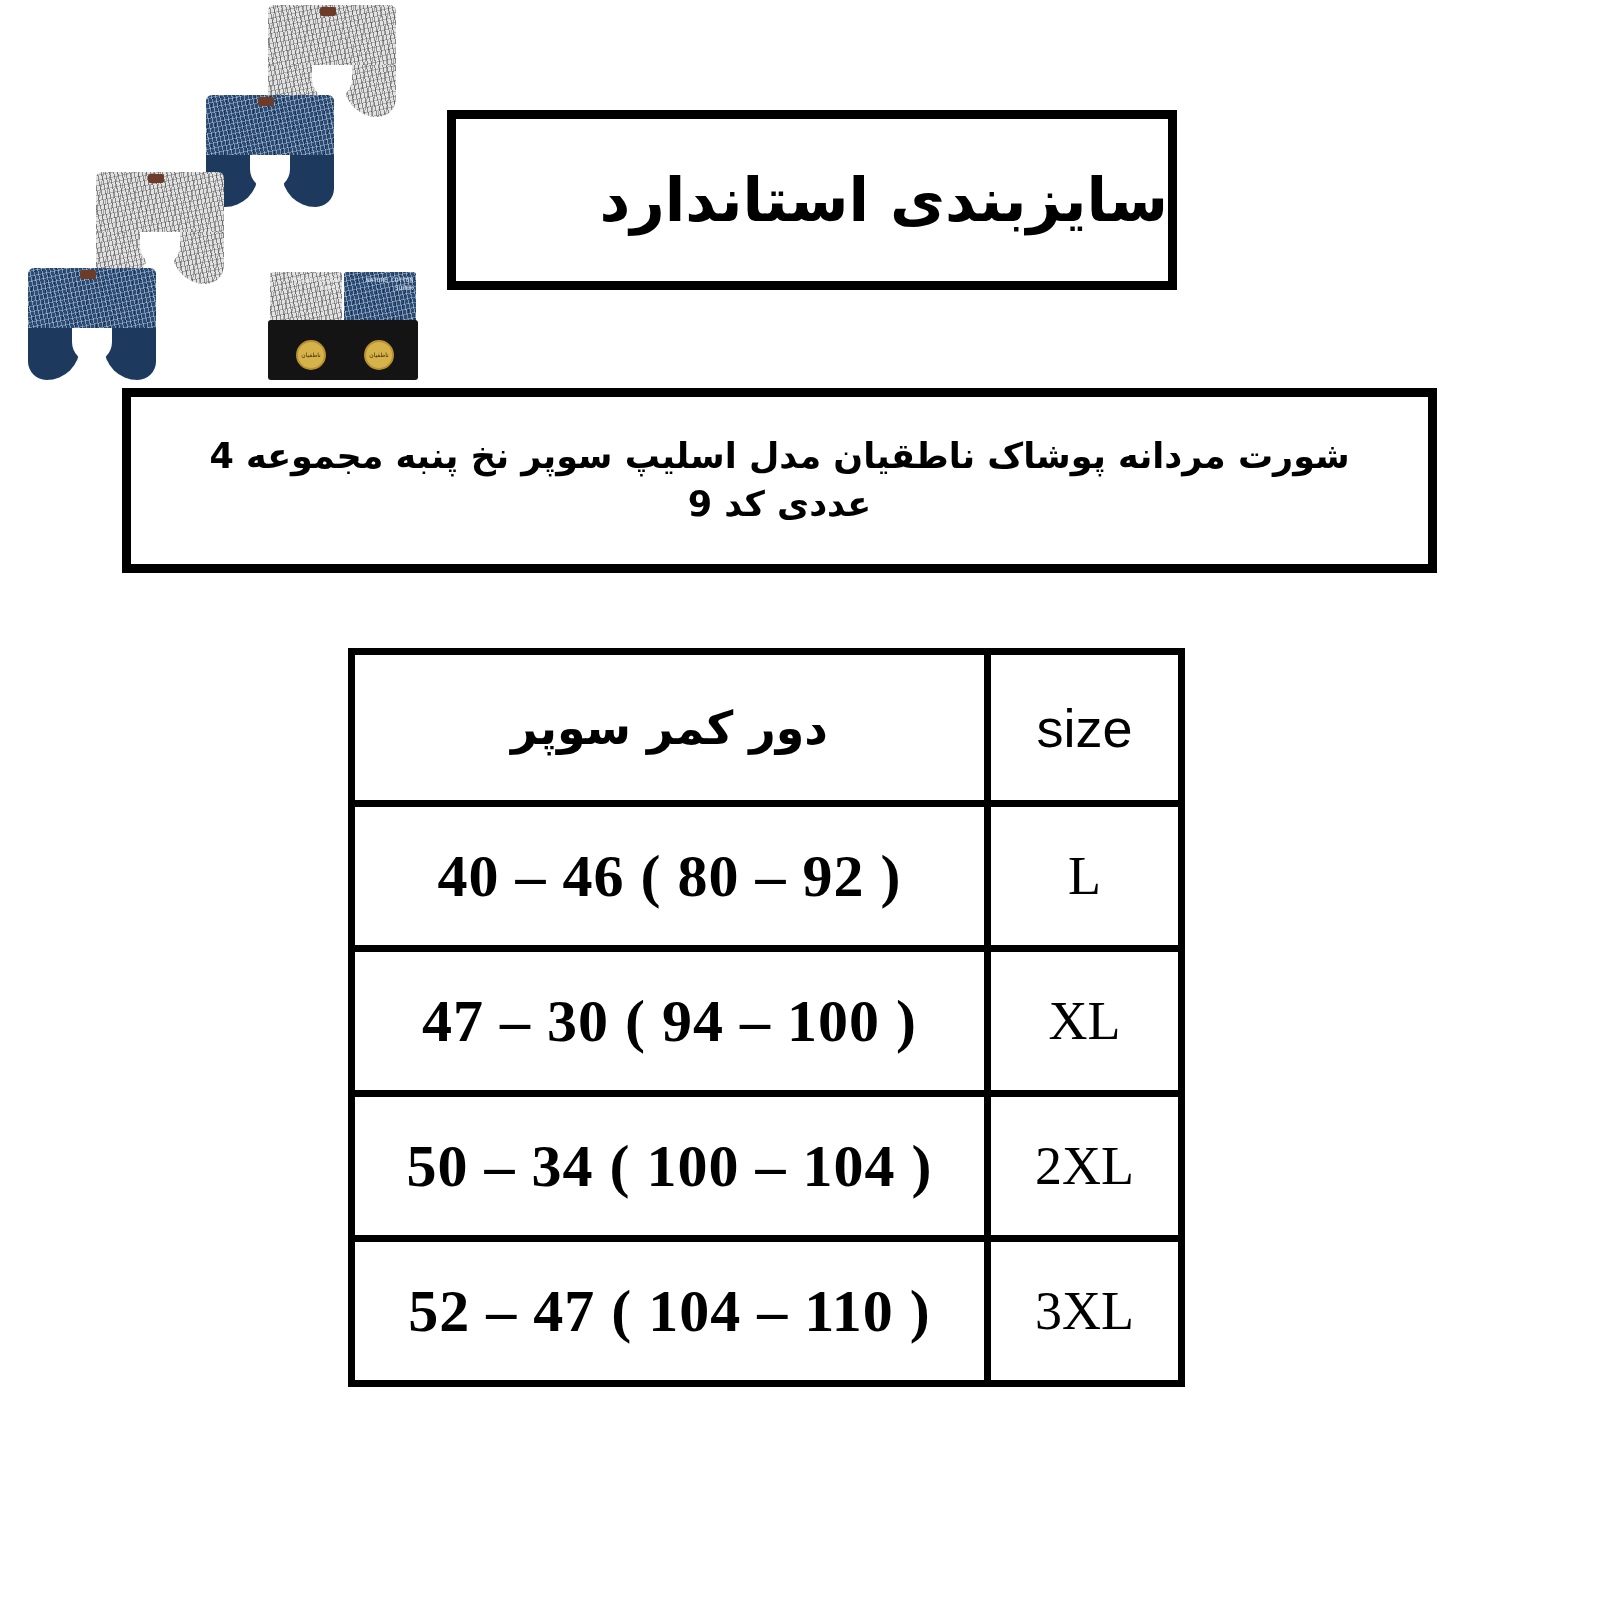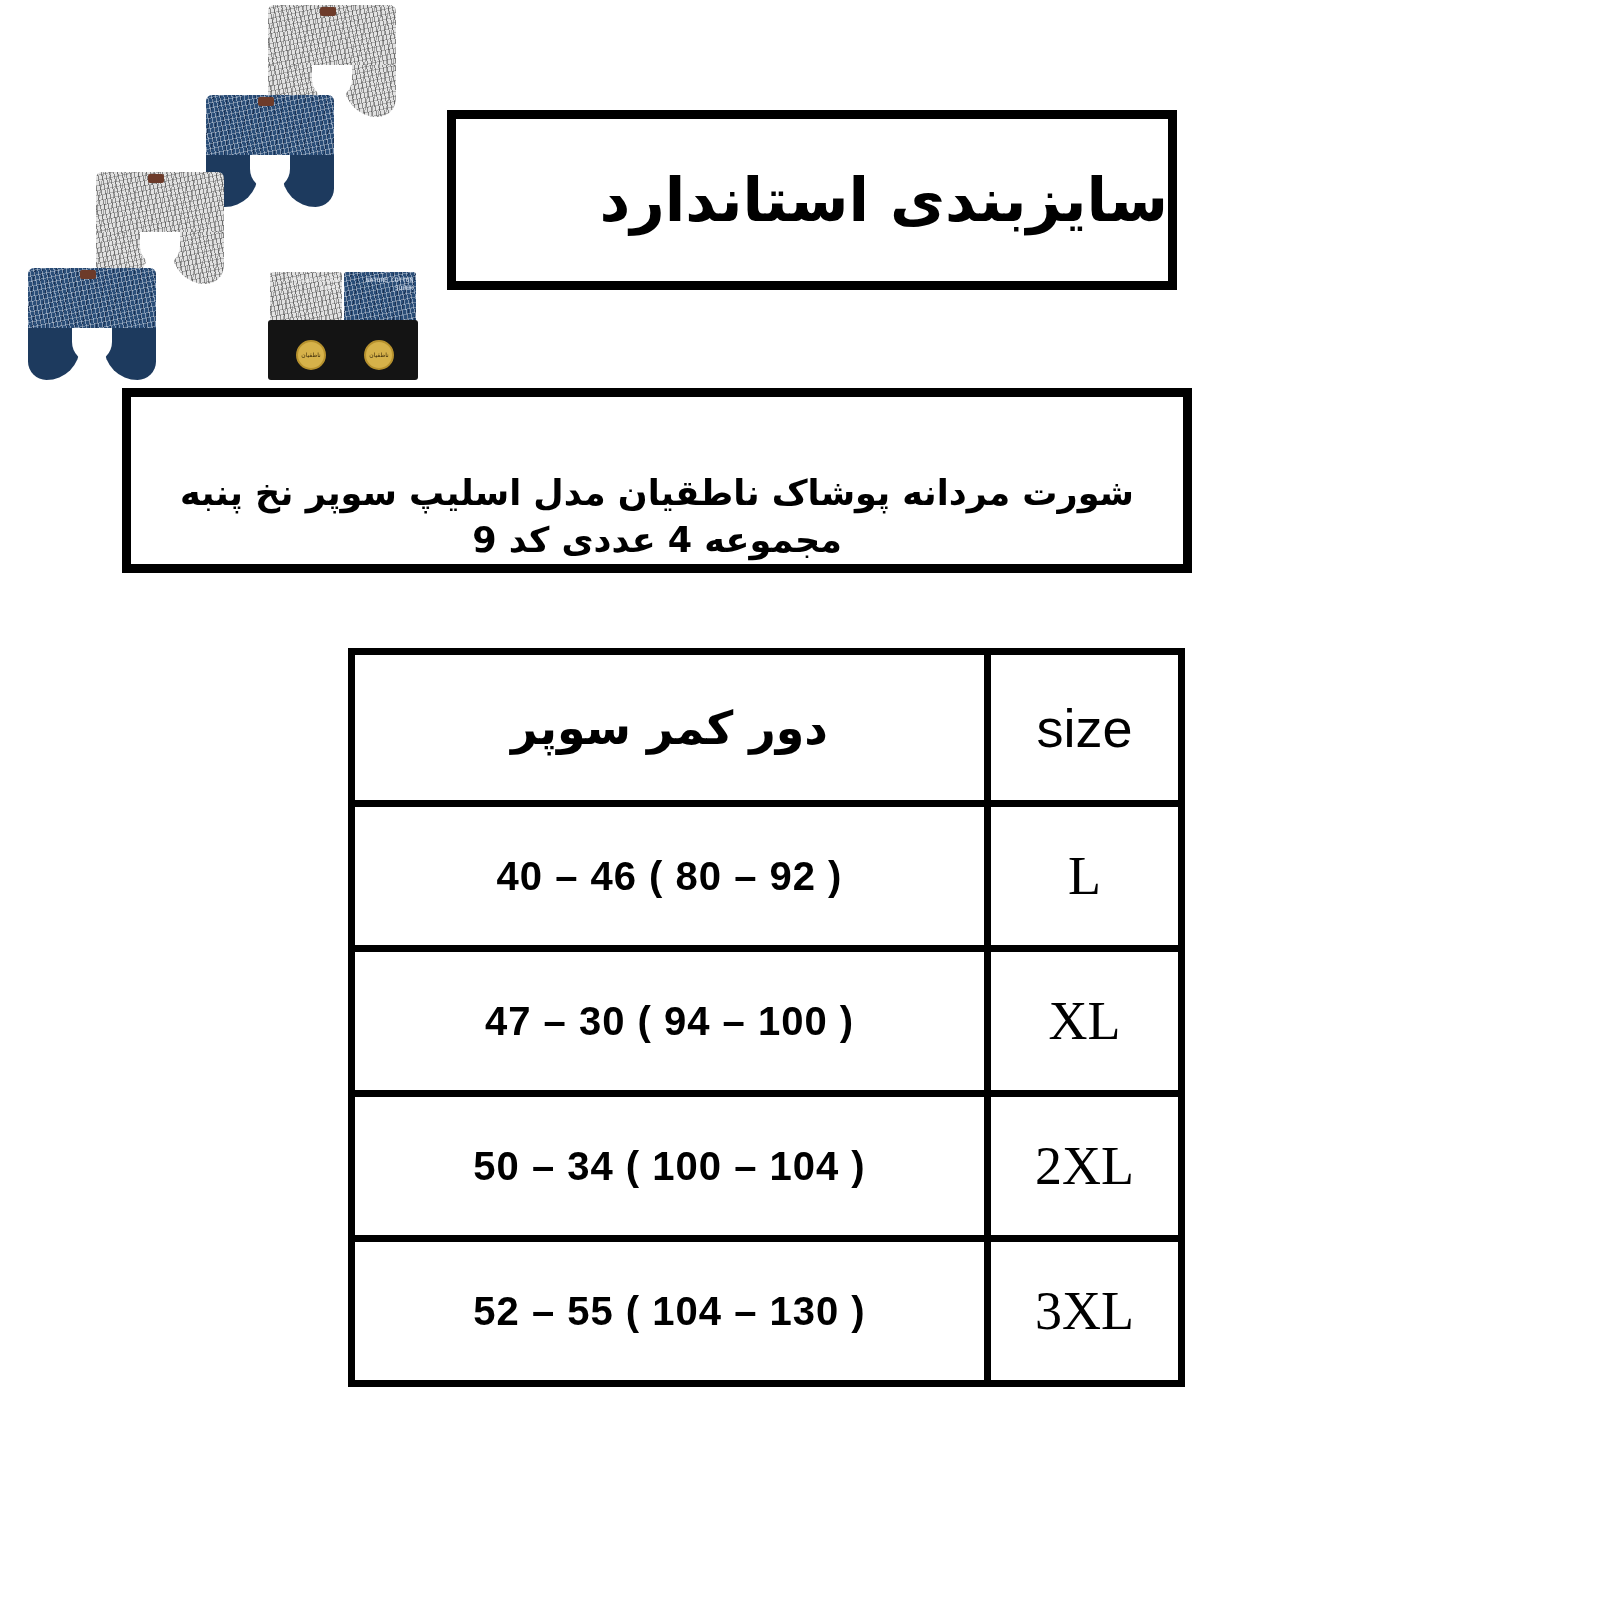--- a/index.html
+++ b/index.html
@@ -161,26 +161,26 @@
     font-size: 60px;
     font-weight: 700;
     letter-spacing: -1px;
     direction: rtl;
   }
 
   .subtitle-box {
     position: absolute;
     left: 122px;
     top: 388px;
-    width: 1070px;
+    width: 1315px;
     height: 185px;
     border: 9px solid #000000;
     box-sizing: border-box;
     display: flex;
-    align-items: flex-end;
+    align-items: center;
     justify-content: center;
     padding: 0 26px;
   }
   .subtitle-text {
     font-family: "DejaVu Sans", sans-serif;
     font-size: 35px;
     font-weight: 600;
     direction: rtl;
     text-align: center;
     line-height: 1.35;
@@ -220,22 +220,22 @@
   }
   .size-table tbody td {
     height: 138px;
   }
   .cell-size {
     font-family: "Liberation Serif", serif;
     font-size: 54px;
     font-weight: 400;
   }
   .cell-waist {
-    font-family: Liberation Sans, sans-serif;
-    font-size: 40px;
+    font-family: Liberation Serif, serif;
+    font-size: 60px;
     font-weight: 700;
     letter-spacing: 1px;
     direction: ltr;
     white-space: nowrap;
   }
 </style>
 </head>
 <body>
 
 <div class="product-cluster">
@@ -323,16 +323,16 @@
     <tr>
       <td class="cell-size">XL</td>
       <td class="cell-waist">47 – 30 ( 94 – 100 )</td>
     </tr>
     <tr>
       <td class="cell-size">2XL</td>
       <td class="cell-waist">50 – 34 ( 100 – 104 )</td>
     </tr>
     <tr>
       <td class="cell-size">3XL</td>
-      <td class="cell-waist">52 – 55 ( 104 – 130 )</td>
+      <td class="cell-waist">52 – 47 ( 104 – 110 )</td>
     </tr>
   </tbody>
 </table>
 
 </body></html>

